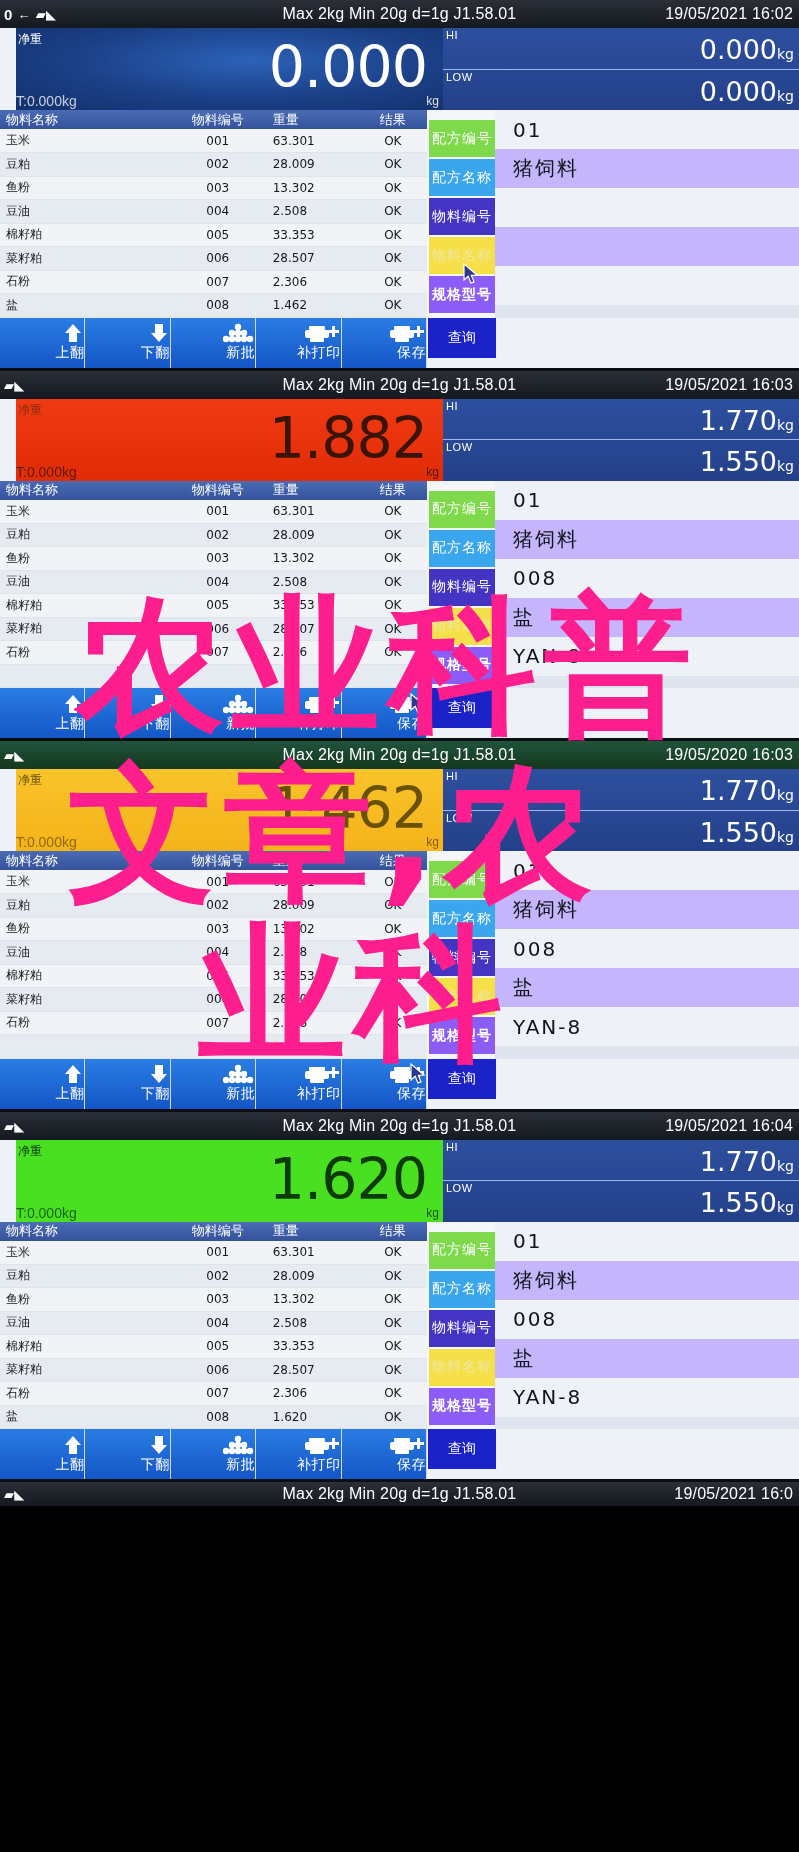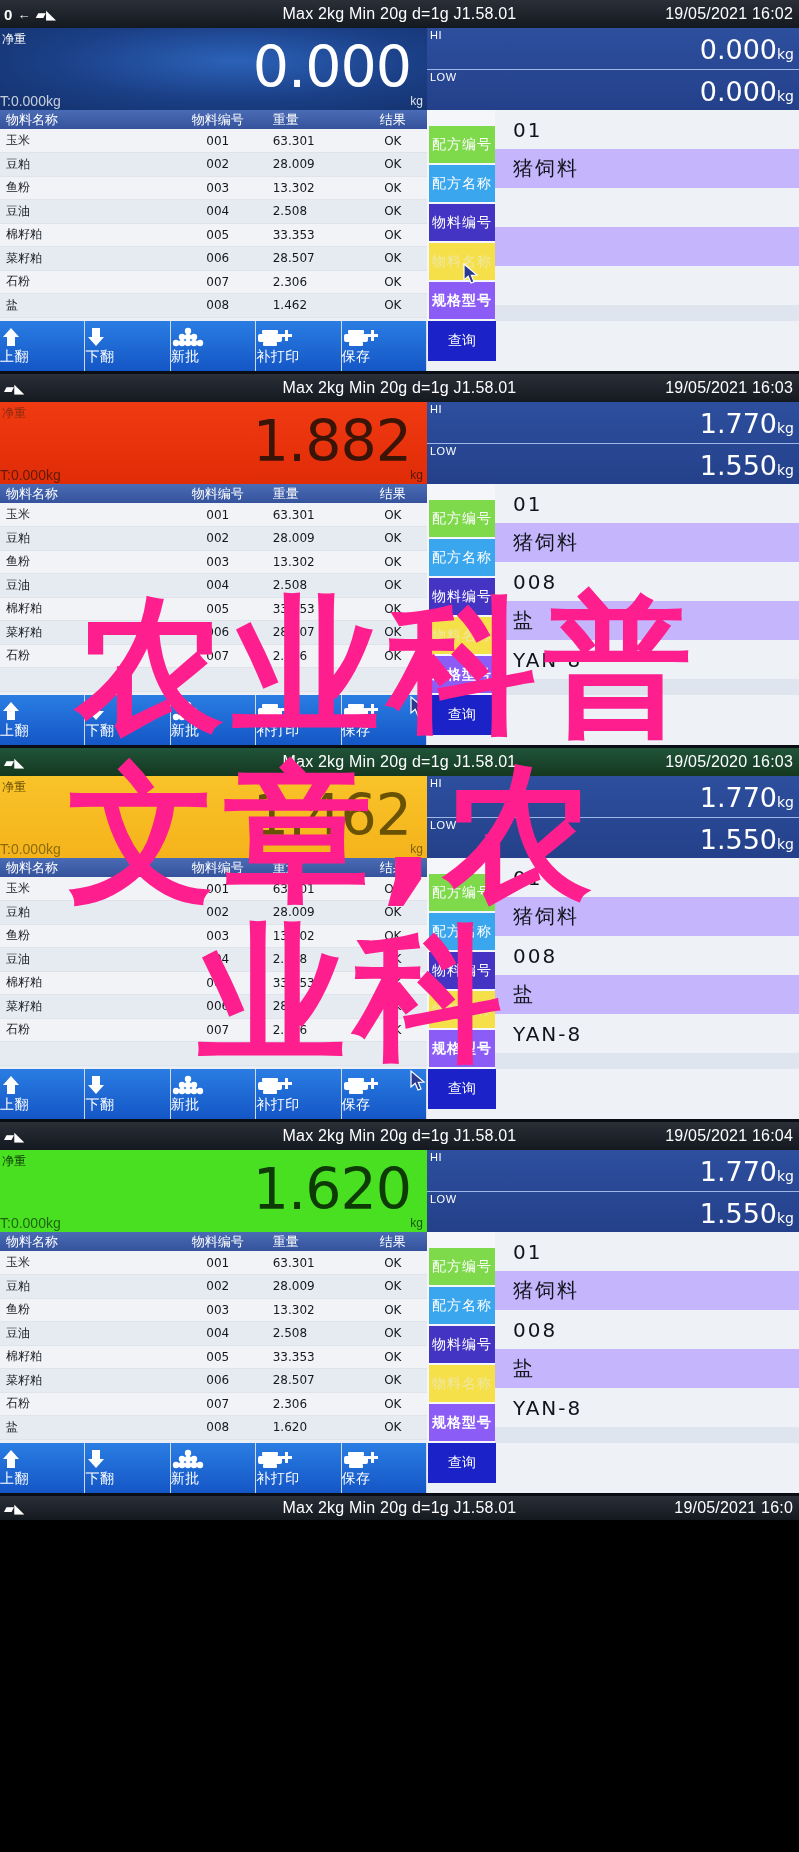--- a/index.html
+++ b/index.html
@@ -23,21 +23,21 @@
             display:flex; align-items:center; gap:5px; }
   .sb-mid{ position:absolute; left:50%; top:50%; transform:translate(-50%,-50%);
            white-space:nowrap; font-size:16px; }
   .sb-right{ position:absolute; right:6px; top:50%; transform:translateY(-50%);
              white-space:nowrap; font-size:16px; }
   .ico-zero{ font-weight:bold; font-size:15px; }
   .ico-arrow{ font-size:13px; }
   .ico-stable{ font-size:13px; }
 
   
-  .midrow{ display:flex; height:82px; }
+  .midrow{ display:flex; height:82px;padding-left:16px; }
   .bigdisp{ position:relative; flex:0 0 427px; overflow:hidden; }
   .bigdisp.d-blue{ background:radial-gradient(ellipse at 55% 40%,#2b62b8 0%,#1b3f86 55%,#13306b 100%); }
   .bigdisp.d-red { background:linear-gradient(#f03a12,#e02c07); }
   .bigdisp.d-yellow{ background:linear-gradient(#f9c32a,#f5b31a); }
   .bigdisp.d-green{ background:#4ae022; }
   .net-lbl{ position:absolute; left:2px; top:3px; font-size:12px; }
   .tare-lbl{ position:absolute; left:0px; bottom:1px; font-size:14px; opacity:.75; }
   .kg-lbl{ position:absolute; right:4px; bottom:2px; font-size:12px; opacity:.85; }
   .bigval{ position:absolute; right:16px; top:50%; transform:translateY(-52%);
            font-size:57px; font-weight:400; line-height:1;
@@ -69,41 +69,41 @@
   table.mat tbody tr:nth-child(even){ background:#e6eaf1; }
   table.mat tbody tr:nth-child(odd){ background:#f1f3f7; }
   .c-name{ width:40%; text-align:left; padding-left:6px!important; }
   .c-code{ width:22%; text-align:center; }
   .c-wt  { width:22%; text-align:left; padding-left:8px!important; }
   .c-res { width:16%; text-align:center; }
   .blankrow td{ height:23.5px; }
 
   
   .keys{ flex:0 0 372px; display:flex; background:#f4f6fa; }
-  .keycol{ flex:0 0 68px; padding:16px 0 0 2px; }
+  .keycol{ flex:0 0 68px; padding:10px 0 0 2px; }
   .valcol{ flex:1; background:#dee5ef; }
   .key{ height:37px; margin-bottom:2px; display:flex; align-items:center;
         justify-content:center; font-size:14px; color:#fff; letter-spacing:1px;
         position:relative; }
   .k-green { background:#7ed94b; }
   .k-cyan  { background:#3aa6ee; }
   .k-indigo{ background:#4434c4; }
   .k-yellow{ background:#f5e04a; color:#efe7a0; }
   .k-red   { background:#8b5cf6;font-weight:bold; }
   .valrow{ height:39px; display:flex; align-items:center; padding-left:18px;
            font-size:20px; color:#11141a; font-family:"DejaVu Sans",sans-serif;
            letter-spacing:2px; }
   .valrow.alt{ background:#c4b5fd; }
   .valrow.plain{ background:#eef1f6; }
 
   
   .toolbar{ display:flex; height:50px; }
   .tbtn{ flex:0 0 85.4px; background:linear-gradient(#2a7de3,#1456c6);
          border-right:1px solid #cfd9e8; color:#fff; position:relative;
-         display:flex; flex-direction:column; align-items:flex-start;
+         display:flex; flex-direction:column; align-items:flex-end;
          justify-content:center; gap:1px; }
   .tbtn .glyph{ height:20px; display:flex; align-items:flex-end; }
   .tbtn .lbl{ font-size:14px; letter-spacing:.5px; }
   .tbtn svg{ display:block; }
   .tb-rest{ flex:1; background:#eef1f6; display:flex; align-items:flex-start; }
   .qbtn{ width:68px; height:40px; margin:0 0 0 1px; background:#1b23c8; color:#fff;
          display:flex; align-items:center; justify-content:center; font-size:14px; }
 
   
   .cursor{ position:absolute; width:0; height:0; pointer-events:none; }

